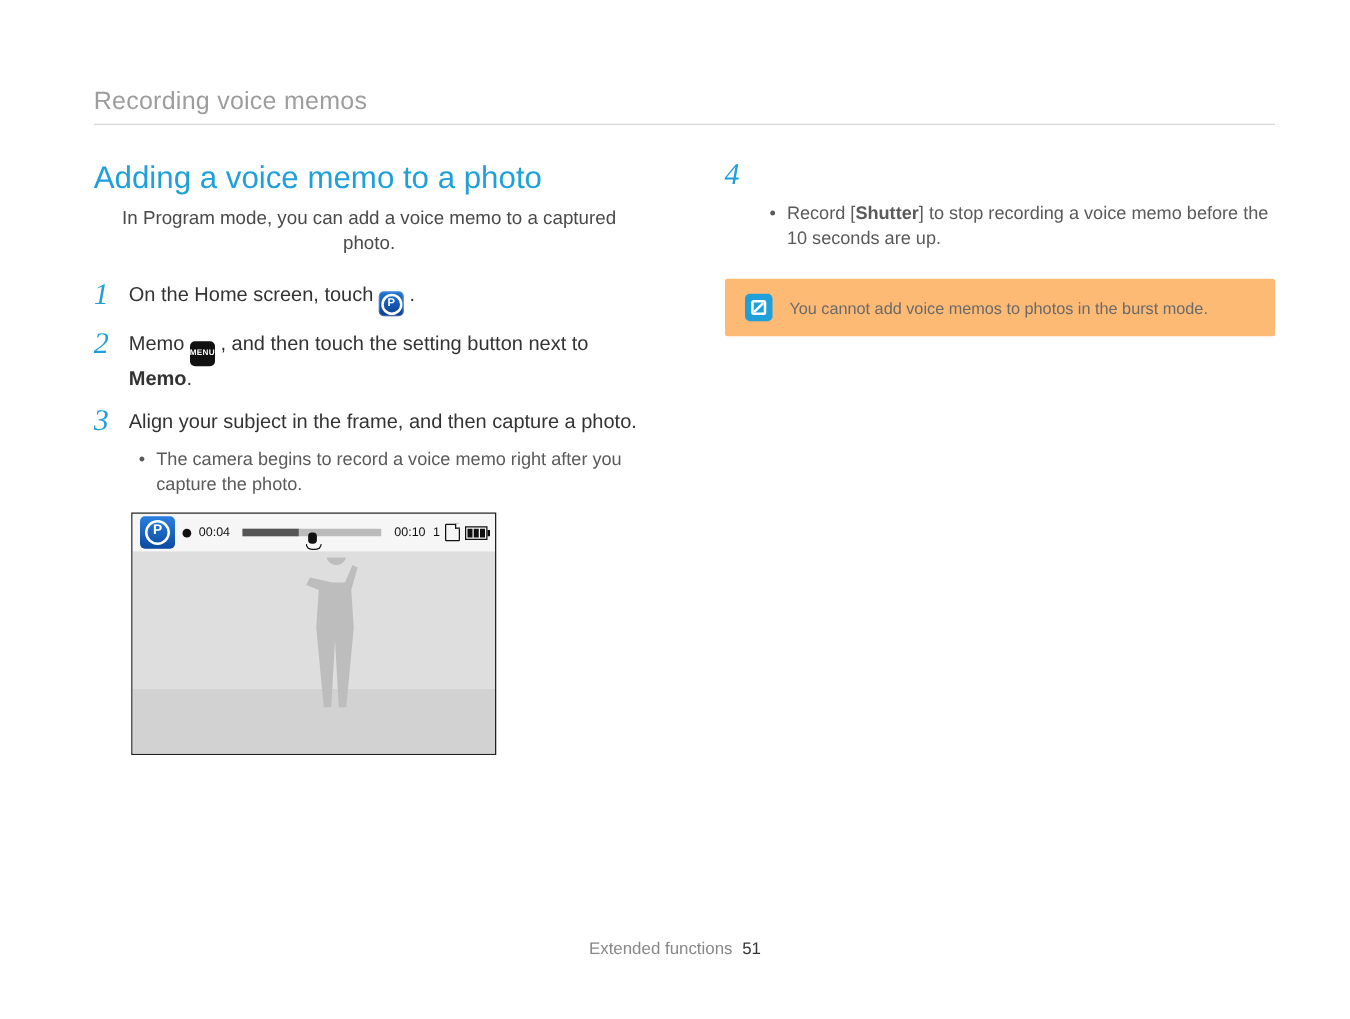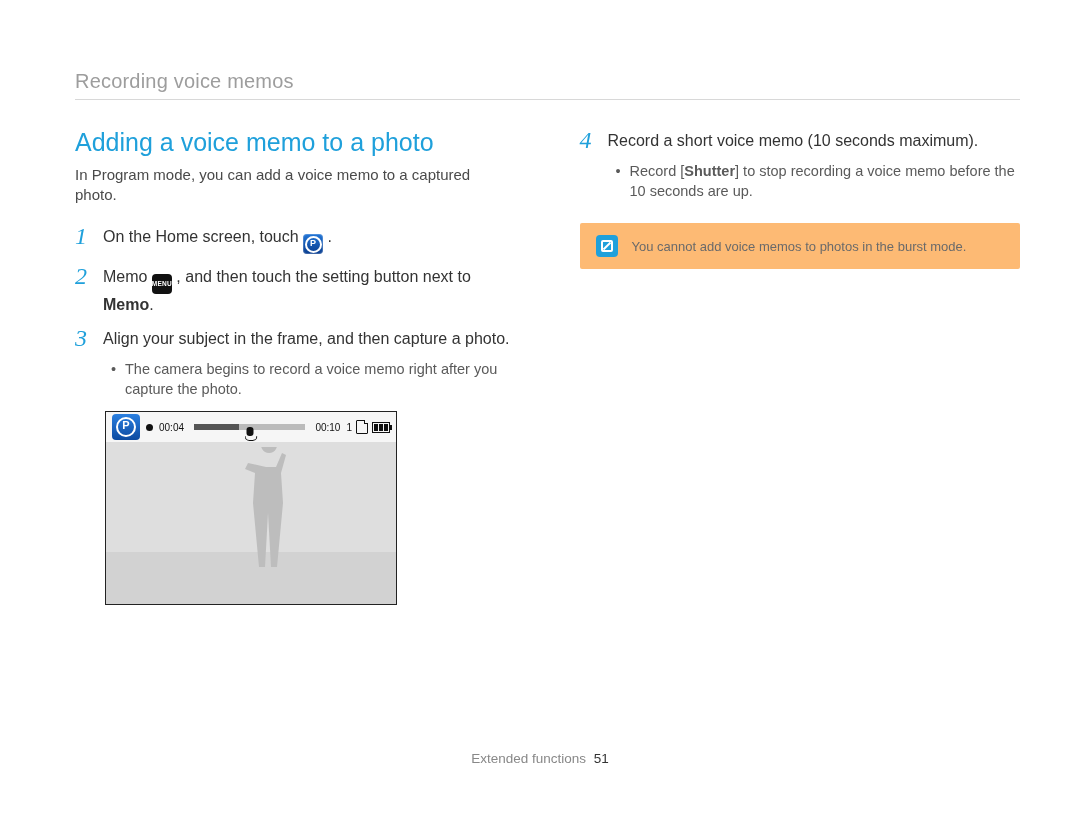--- a/index.html
+++ b/index.html
@@ -39,20 +39,21 @@
     font-size: 25px;
     font-weight: 400;
     color: #1fa0db;
     margin: 0 0 8px 0;
   }
   .intro {
     font-size: 15px;
     color: #4a4a4a;
     margin: 0 0 18px 0;
     line-height: 1.35;
+    text-align: center;
   }
   .step {
     display: flex;
     align-items: flex-start;
     margin-bottom: 10px;
     gap: 10px;
   }
   .step-num {
     font-size: 24px;
     font-style: italic;
@@ -298,21 +299,20 @@
               </span>
           </div>
         </div>
       </div>
     </div>
 
     <div class="col">
 
       <div class="step">
         <div class="step-num">4</div>
-        <div class="step-body">Record a short voice memo (10 seconds maximum).</div>
       </div>
       <ul class="sub-bullets">
         <li>
           <span>Record [</span><b>Shutter</b><span>] to stop recording a voice memo before the 10 seconds are up.</span>
         </li>
       </ul>
 
       <div class="note-box">
         <div class="note-icon"></div>
         <div class="note-text">You cannot add voice memos to photos in the burst mode.</div>

